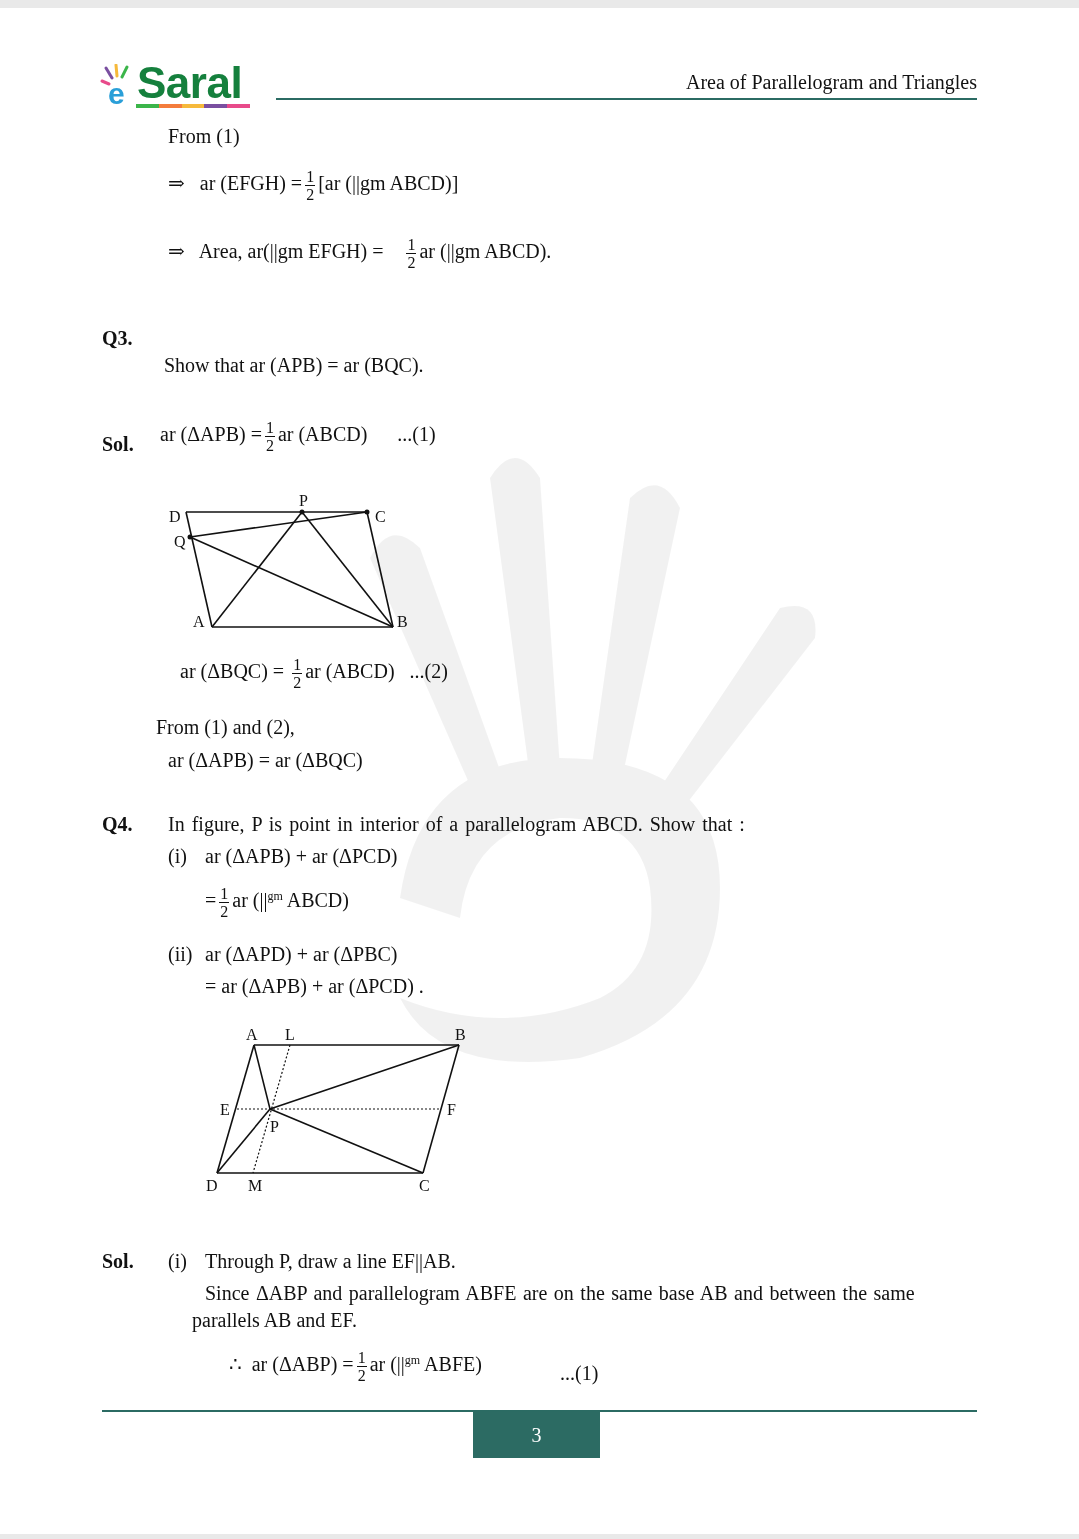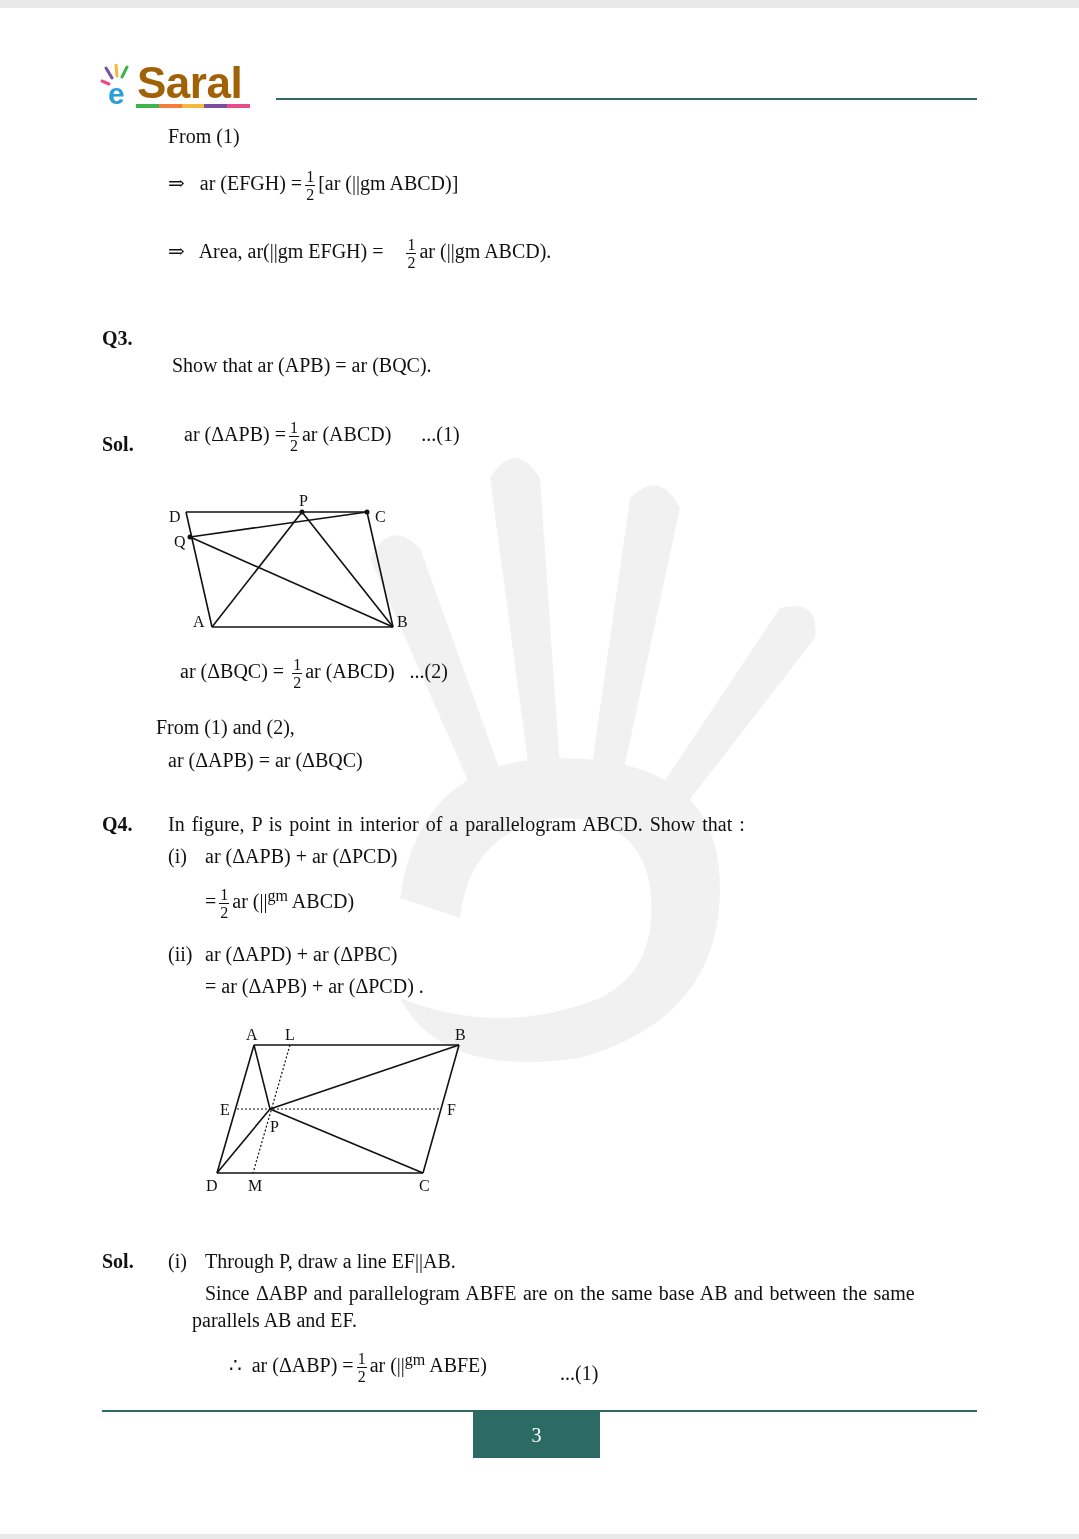--- a/index.html
+++ b/index.html
@@ -5,24 +5,24 @@
   html, body { margin:0; padding:0; }
   body { width:1079px; height:1539px; background:#e9e9e9; position:relative; overflow:hidden;
          font-family:"Liberation Serif","DejaVu Serif",serif; color:#111; }
   .page { position:absolute; left:0; top:8px; width:1079px; height:1526px; background:#fff; }
   .abs { position:absolute; white-space:nowrap; }
   .txt { font-size:20px; line-height:24px; }
   .frac { display:inline-block; vertical-align:middle; text-align:center; font-size:16px; line-height:17px; margin:0 3px; }
   .frac span { display:block; }
   .frac .num { border-bottom:1px solid #111; padding:0 1px; }
   .bold { font-weight:bold; }
-  sup.gm { font-size:16px; vertical-align:7px;text-align:center; }
+  sup.gm { font-size:12px; vertical-align:7px;text-align:center; }
   .watermark { position:absolute; left:300px; top:430px; width:560px; height:640px; opacity:0.05; }
   .logo { position:absolute; left:100px; top:52px; width:160px; height:50px; }
-  .logo-text { position:absolute; left:37px; top:-2px; font-family:"Liberation Sans","DejaVu Sans",sans-serif; font-size:44px; font-weight:bold; color:#a16207; letter-spacing:-0.5px; }
+  .logo-text { position:absolute; left:37px; top:-2px; font-family:"Liberation Sans","DejaVu Sans",sans-serif; font-size:44px; font-weight:bold; color:#15803d; letter-spacing:-0.5px; }
   .logo-bar { position:absolute; left:36px; top:44px; height:4px; width:114px; display:flex; }
   .logo-bar i { flex:1; display:block; }
   .hdr-line { position:absolute; left:276px; top:90px; width:701px; height:2px; background:#2b6b63; }
   .ftr-line { position:absolute; left:102px; top:1402px; width:875px; height:2px; background:#2b6b63; }
   .page-num { position:absolute; left:473px; top:1404px; width:127px; height:46px; background:#2c6b63; color:#fff; font-size:20px; text-align:center; line-height:46px; }
   .diagram { position:absolute; }
   .lbl { font-family:"Liberation Serif",serif; font-size:16px; fill:#111; }
 </style>
 </head>
 <body>
@@ -47,39 +47,40 @@
     </svg>
     <span class="logo-text">Saral</span>
     <div class="logo-bar">
       <i style="background:#3bb54a"></i>
         <i style="background:#f47c3c"></i>
         <i style="background:#f6b93b"></i>
         <i style="background:#7a4fa0"></i>
         <i style="background:#e84a8a"></i>
     </div>
   </div>
+  <div class="abs txt" style="right:102px;top:62px;">Area of Parallelogram and Triangles</div>
   <div class="hdr-line"></div>
 
   <div class="abs txt" style="left:168px;top:116px;">From (1)</div>
 
   <div class="abs txt" style="left:168px;top:160px;">
     <span>⇒</span>&nbsp;&nbsp;
     <span>ar (EFGH) =</span><span class="frac"><span class="num">1</span><span>2</span></span><span>[ar (||gm ABCD)]</span>
   </div>
 
   <div class="abs txt" style="left:168px;top:228px;">
     <span>⇒</span>&nbsp;&nbsp;
     <span>Area, ar(||gm EFGH) =</span>&nbsp;&nbsp;&nbsp;&nbsp;<span class="frac"><span class="num">1</span><span>2</span></span><span>ar (||gm ABCD).</span>
   </div>
 
   <div class="abs txt bold" style="left:102px;top:318px;">Q3.</div>
-  <div class="abs txt" style="left:172px;top:345px;">Show that ar (APB) = ar (BQC).</div>
+  <div class="abs txt" style="left:164px;top:345px;">Show that ar (APB) = ar (BQC).</div>
 
   <div class="abs txt bold" style="left:102px;top:424px;">Sol.</div>
-  <div class="abs txt" style="left:184px;top:411px;">
+  <div class="abs txt" style="left:160px;top:411px;">
     <span>ar (ΔAPB) =</span><span class="frac"><span class="num">1</span><span>2</span></span><span>ar (ABCD)</span>&nbsp;&nbsp;&nbsp;&nbsp;&nbsp;&nbsp;<span>...(1)</span>
   </div>
 
   <svg class="diagram" style="left:165px;top:482px;" width="260" height="150">
     <g stroke="#111" stroke-width="1.6" fill="none">
       <line x1="21" y1="22" x2="202" y2="22"></line>
       <line x1="21" y1="22" x2="47" y2="137"></line>
       <line x1="202" y1="22" x2="228" y2="137"></line>
       <line x1="47" y1="137" x2="228" y2="137"></line>
       <line x1="25" y1="47" x2="202" y2="22"></line>

